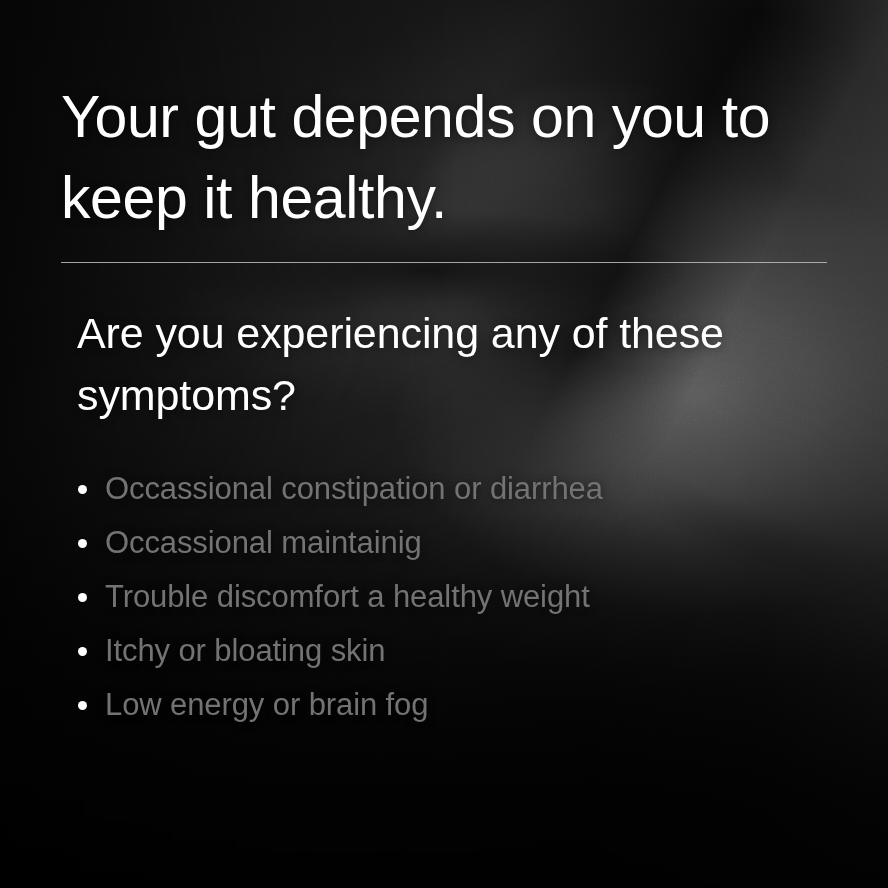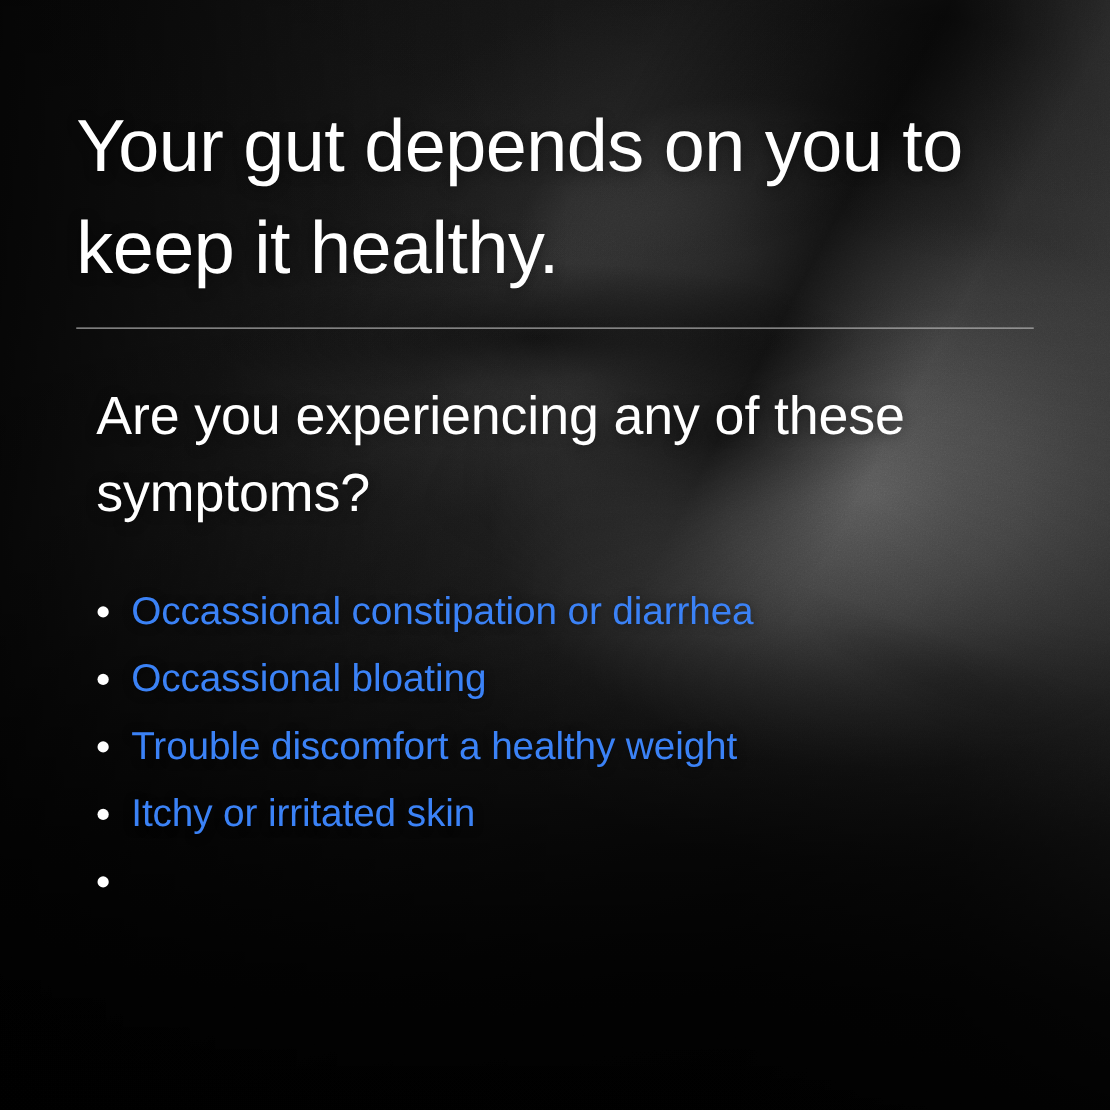--- a/index.html
+++ b/index.html
@@ -189,21 +189,21 @@
     top: 462px;
     width: 790px;
     list-style: none;
   }
 
   .symptom-item {
     position: relative;
     height: 54px;
     display: flex;
     align-items: center;
-    color: #3b82f6;
+    color: #737373;
     font-size: 31px;
     line-height: 54px;
     font-weight: 400;
     letter-spacing: -0.1px;
     text-shadow: 0 1px 8px rgba(0,0,0,0.5);
   }
 
   .bullet-dot {
     flex: 0 0 auto;
     width: 9px;
@@ -250,29 +250,30 @@
     <h2 class="subhead">Are you experiencing any of these
 symptoms?</h2>
 
     <ul class="symptom-list">
       <li class="symptom-item">
         <span class="bullet-dot"></span>
         <span class="symptom-text">Occassional constipation or diarrhea</span>
       </li>
       <li class="symptom-item">
         <span class="bullet-dot"></span>
-        <span class="symptom-text">Occassional bloating</span>
+        <span class="symptom-text">Occassional maintainig</span>
       </li>
       <li class="symptom-item">
         <span class="bullet-dot"></span>
         <span class="symptom-text">Trouble discomfort a healthy weight</span>
       </li>
       <li class="symptom-item">
         <span class="bullet-dot"></span>
-        <span class="symptom-text">Itchy or irritated skin</span>
-      </li>
-      <li class="symptom-item">
-        <span class="bullet-dot"></span>
+        <span class="symptom-text">Itchy or bloating skin</span>
+      </li>
+      <li class="symptom-item">
+        <span class="bullet-dot"></span>
+        <span class="symptom-text">Low energy or brain fog</span>
       </li>
     </ul>
 
   </div>
 </div>
 
 </body></html>

